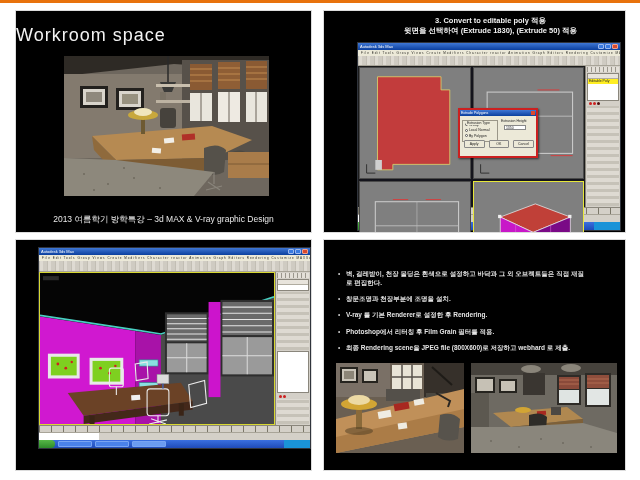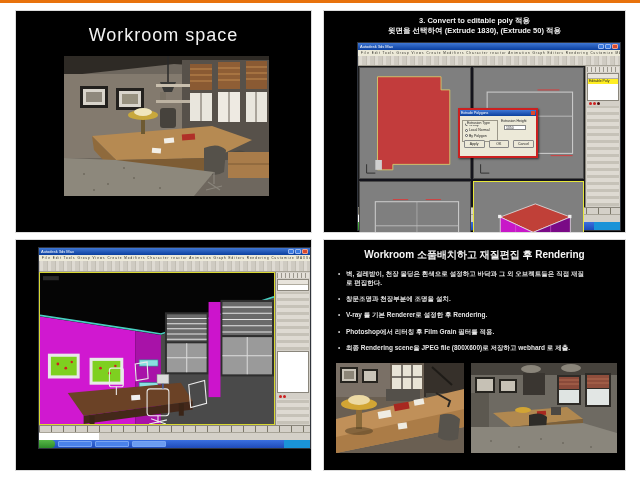--- a/index.html
+++ b/index.html
@@ -8,28 +8,28 @@
     font-family:"Liberation Sans","DejaVu Sans",sans-serif;overflow:hidden;
   }
   .accent-line{position:absolute;left:0;top:0;width:640px;height:3px;background:#e8720c;}
   .slide{position:absolute;background:#000;outline:1px solid #dcdcdc;overflow:hidden;}
   #slide-tl{left:16px;top:11px;width:295px;height:221px;}
   #slide-tr{left:324px;top:11px;width:301px;height:221px;}
   #slide-bl{left:16px;top:240px;width:295px;height:230px;}
   #slide-br{left:324px;top:240px;width:301px;height:230px;}
 
   
-  .s1-title{position:absolute;left:0;top:14px;width:100%;text-align:center;color:#f2f2f2;
+  .s1-title{position:absolute;left:0;top:14px;width:100%;text-align:left;color:#f2f2f2;
     font-size:18px;font-weight:400;letter-spacing:1px;}
   .s1-photo{position:absolute;left:48px;top:45px;width:205px;height:140px;background:#6e675e;}
   .s1-cap{position:absolute;left:0;width:100%;text-align:center;color:#e8e8e8;font-size:8.5px;}
   .s1-cap1{top:188px;} .s1-cap2{top:203px;}
 
   
-  .s2-title{position:absolute;left:0;width:100%;text-align:center;color:#f0f0f0;
+  .s2-title{position:absolute;left:16px;width:100%;text-align:center;color:#f0f0f0;
     font-size:7.5px;font-weight:bold;}
   .s2-t1{top:5px;} .s2-t2{top:15px;}
 
   
   .max-window{position:absolute;background:#d4d0c8;border:1px solid #30343c;display:flex;flex-direction:column;}
   .xp-titlebar{height:7px;background:linear-gradient(#3f77d4,#0b3f9e);display:flex;align-items:center;
     padding:0 2px;flex:none;}
   .xp-title-text{color:#fff;font-size:4px;flex:1;white-space:nowrap;overflow:hidden;}
   .xp-btn{width:6px;height:5px;margin-left:1px;border-radius:1px;flex:none;}
   .xp-btn.min,.xp-btn.max{background:#3a7ae0;border:1px solid #9cb8ee;box-sizing:border-box;}
@@ -188,20 +188,21 @@
         <circle cx="20" cy="118" r="1"></circle>
           <circle cx="44" cy="128" r="1"></circle>
           <circle cx="70" cy="122" r="1"></circle>
         <circle cx="96" cy="132" r="1"></circle>
           <circle cx="30" cy="134" r="1"></circle>
           <circle cx="60" cy="112" r="1"></circle>
       </g>
     </svg>
   </div>
 
+  <div class="s1-cap s1-cap2">2013 여름학기 방학특강 – 3d MAX &amp; V-ray graphic Design</div>
 </div>
 
 <div class="slide" id="slide-tr">
   <div class="s2-title s2-t1">3. Convert to editable poly 적용</div>
   <div class="s2-title s2-t2">윗면을 선택하여 (Extrude 1830), (Extrude 50) 적용</div>
 
   <div class="max-window" style="left:33px;top:31px;width:262px;height:187px;">
     <div class="xp-titlebar">
       <span class="xp-title-text">Autodesk 3ds Max</span>
       <span class="xp-btn min"></span>
@@ -460,21 +461,20 @@
       <div class="start-btn"></div>
       <div class="task-item"></div>
       <div class="task-item"></div>
       <div class="task-item" style="background:#6b9cf0;"></div>
       <div class="tray"></div>
     </div>
   </div>
 </div>
 
 <div class="slide" id="slide-br">
-  <div class="s4-title">Workroom  소품배치하고 재질편집 후 Rendering</div>
 
   <div class="s4-bullets">
     <div class="s4-bullet">
       <span class="s4-dot">•</span>
       <span class="s4-text">벽, 걸레받이, 천장 몰딩은 흰색으로 설정하고 바닥과 그 외 오브젝트들은 직접 재질로 편집한다.</span>
     </div>
     <div class="s4-bullet">
       <span class="s4-dot">•</span>
       <span class="s4-text">창문조명과 천장부분에 조명을 설치.</span>
     </div>

